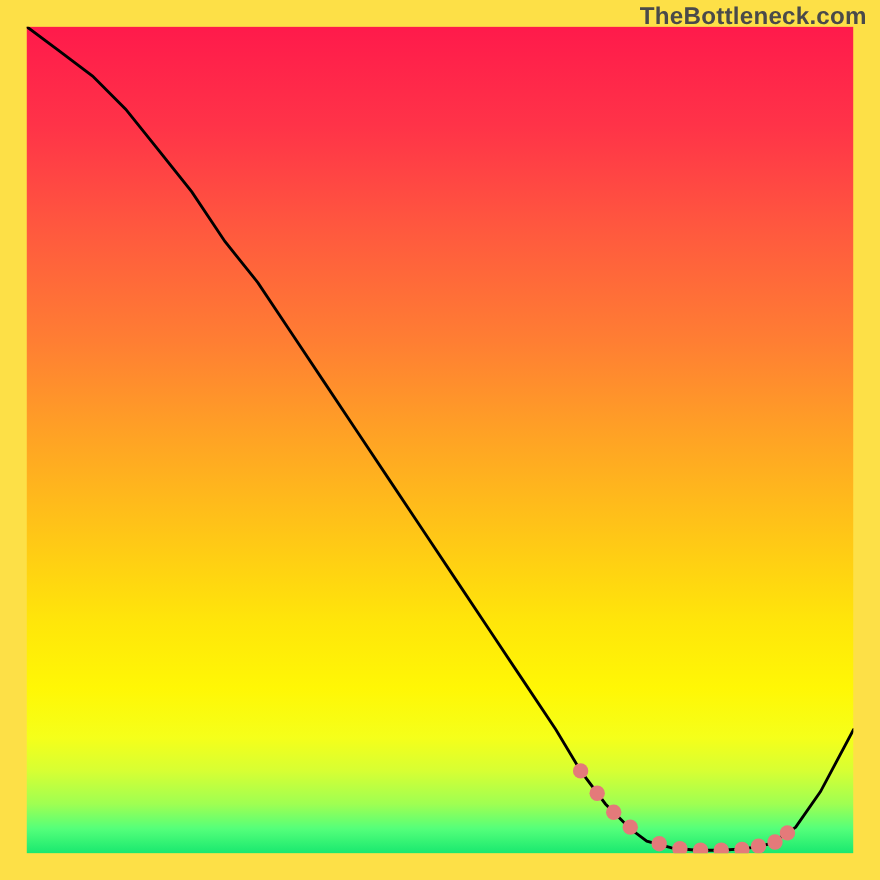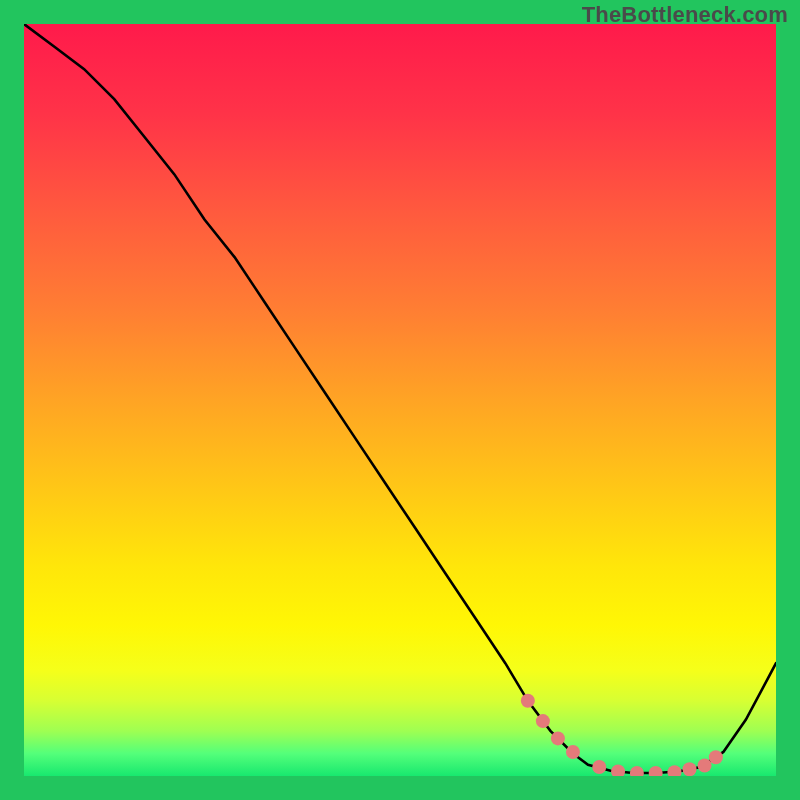--- a/index.html
+++ b/index.html
@@ -10,21 +10,21 @@
     background: #000;
     overflow: hidden;
     font-family: Arial, Helvetica, sans-serif;
   }
   .frame {
     position: absolute;
     left: 0;
     top: 0;
     width: 800px;
     height: 800px;
-    background: #22c55e;
+    background: #fde047;
   }
   .watermark {
     position: absolute;
     top: 2px;
     right: 12px;
     color: #4a4a4a;
     font-size: 22px;
     font-weight: 600;
     letter-spacing: 0.2px;
     z-index: 10;

